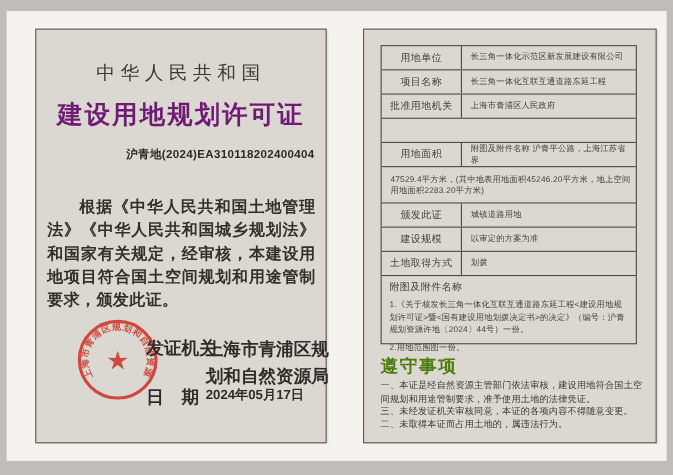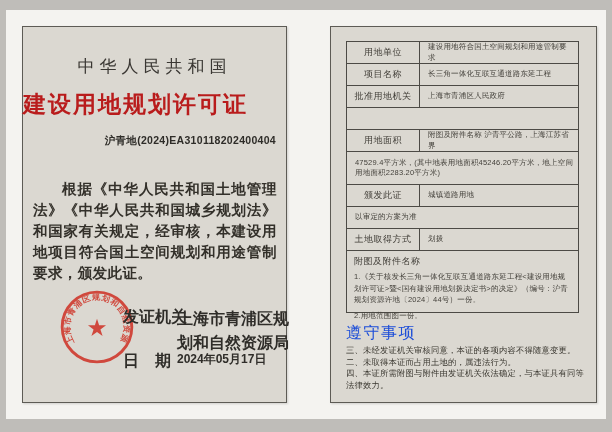--- a/index.html
+++ b/index.html
@@ -7,32 +7,32 @@
     width:612px;height:432px;position:relative;overflow:hidden;
     font-family:"Liberation Sans","DejaVu Sans",sans-serif;
     background:#bfbdb9;
   }
   .scan-bg{position:absolute;left:6px;right:6px;top:10px;bottom:13px;background:#f4f3f0;}
   .page{
     position:absolute;top:26px;height:377px;background:#dbd8d1;
     border:1px solid #5d5b55;box-sizing:border-box;
     box-shadow:1px 1px 2px rgba(0,0,0,0.15);
   }
-  .page-left{left:22px;width:265px;}
+  .page-left{left:32px;width:265px;}
   .page-right{left:330px;width:267px;}
 
   
   .country{
     position:absolute;left:0;right:0;top:28px;text-align:center;
     font-family:"Liberation Serif","DejaVu Serif",serif;
     font-size:17px;letter-spacing:5px;color:#3a3733;font-weight:500;
   }
   .cert-title{
-    position:absolute;left:0;right:0;top:62px;text-align:left;
-    font-size:23px;font-weight:700;letter-spacing:2px;color:#b91c1c;
+    position:absolute;left:0;right:0;top:62px;text-align:center;
+    font-size:23px;font-weight:700;letter-spacing:2px;color:#701a75;
   }
   .cert-no{
     position:absolute;right:10px;top:107px;
     font-size:10.5px;font-weight:700;color:#2e2c28;letter-spacing:0.3px;
   }
   .decree{
     position:absolute;left:10px;right:9px;top:152px;
     font-size:14.5px;font-weight:600;color:#33302a;
     line-height:1.44;text-indent:2em;letter-spacing:0.4px;text-align:justify;
   }
@@ -62,21 +62,21 @@
     flex:1;display:flex;align-items:center;padding:1px 4px 1px 8px;
     font-size:7.5px;color:#45423c;line-height:1.35;letter-spacing:0.2px;
   }
   .attach{flex:1 1 auto;padding:4px 6px 2px 7px;box-sizing:border-box;}
   .attach-label{font-size:9px;color:#403d37;font-weight:500;letter-spacing:0.5px;margin-bottom:3px;}
   .attach-item{font-size:7.5px;color:#45423c;line-height:1.55;letter-spacing:0.2px;}
   .attach-item + .attach-item{margin-top:4px;}
 
   .notice-title{
     position:absolute;left:15px;top:296px;
-    font-size:16px;font-weight:400;color:#1d4ed8;letter-spacing:1.5px;
+    font-size:16px;font-weight:700;color:#4d7c0f;letter-spacing:1.5px;
   }
   .notice-list{position:absolute;left:15px;top:318px;width:238px;}
   .notice-item{
     font-size:8.3px;font-weight:500;color:#39362f;
     line-height:1.4;letter-spacing:0.2px;text-align:justify;
   }
 </style>
 </head>
 <body>
 
@@ -100,21 +100,21 @@
   <div class="issue-row issuer-label">发证机关</div>
   <div class="issue-row issuer-value">上海市青浦区规划和自然资源局</div>
   <div class="issue-row date-label">日　期</div>
   <div class="issue-row date-value">2024年05月17日</div>
 </div>
 
 <div class="page page-right">
   <div class="ptable">
     <div class="trow h22">
       <div class="tlabel">用地单位</div>
-      <div class="tvalue">建设用地符合国土空间规划和用途管制要求</div>
+      <div class="tvalue">长三角一体化示范区新发展建设有限公司</div>
     </div>
     <div class="trow h22">
       <div class="tlabel">项目名称</div>
       <div class="tvalue">长三角一体化互联互通道路东延工程</div>
     </div>
     <div class="trow h22">
       <div class="tlabel">批准用地机关</div>
       <div class="tvalue">上海市青浦区人民政府</div>
     </div>
     <div class="trow h22">
@@ -124,32 +124,33 @@
       <div class="tvalue">附图及附件名称 沪青平公路，上海江苏省界</div>
     </div>
     <div class="trow h32">
       <div class="tvalue">47529.4平方米，(其中地表用地面积45246.20平方米，地上空间用地面积2283.20平方米)</div>
     </div>
     <div class="trow h22">
       <div class="tlabel">颁发此证</div>
       <div class="tvalue">城镇道路用地</div>
     </div>
     <div class="trow h22">
+      <div class="tlabel">建设规模</div>
       <div class="tvalue">以审定的方案为准</div>
     </div>
     <div class="trow h22">
       <div class="tlabel">土地取得方式</div>
       <div class="tvalue">划拨</div>
     </div>
     <div class="attach">
       <div class="attach-label">附图及附件名称</div>
       <div class="attach-item">1.《关于核发长三角一体化互联互通道路东延工程&lt;建设用地规划许可证&gt;暨&lt;国有建设用地划拨决定书&gt;的决定》（编号：沪青规划资源许地〔2024〕44号）一份。</div>
       <div class="attach-item">2.用地范围图一份。</div>
     </div>
   </div>
 
   <div class="notice-title">遵守事项</div>
   <div class="notice-list">
+    <div class="notice-item">一、本证是经自然资源主管部门依法审核，建设用地符合国土空间规划和用途管制要求，准予使用土地的法律凭证。</div>
     <div class="notice-item">三、未经发证机关审核同意，本证的各项内容不得随意变更。</div>
     <div class="notice-item">二、未取得本证而占用土地的，属违法行为。</div>
-    <div class="notice-item">四、本证所需附图与附件由发证机关依法确定，与本证具有同等法律效力。</div>
   </div>
 </div>
 
 </body></html>

